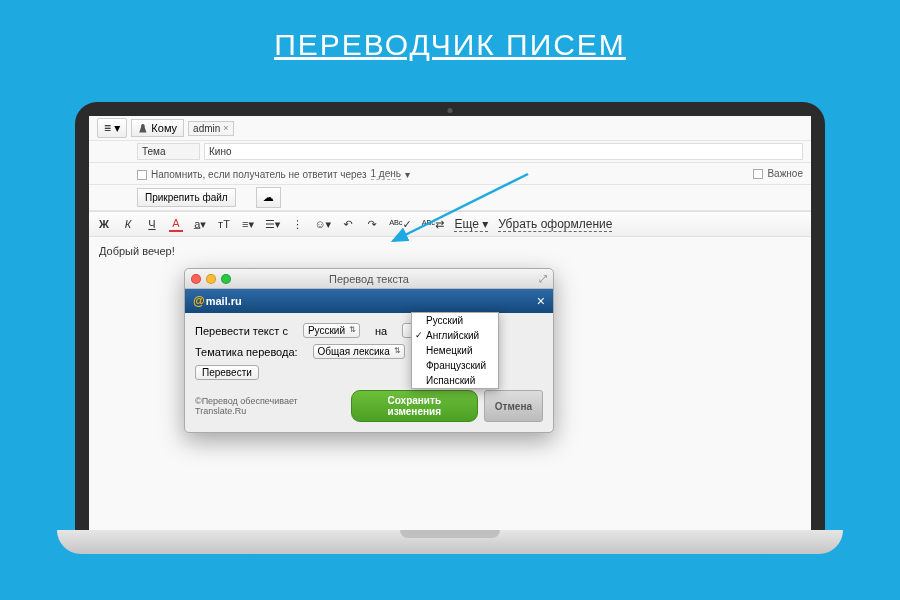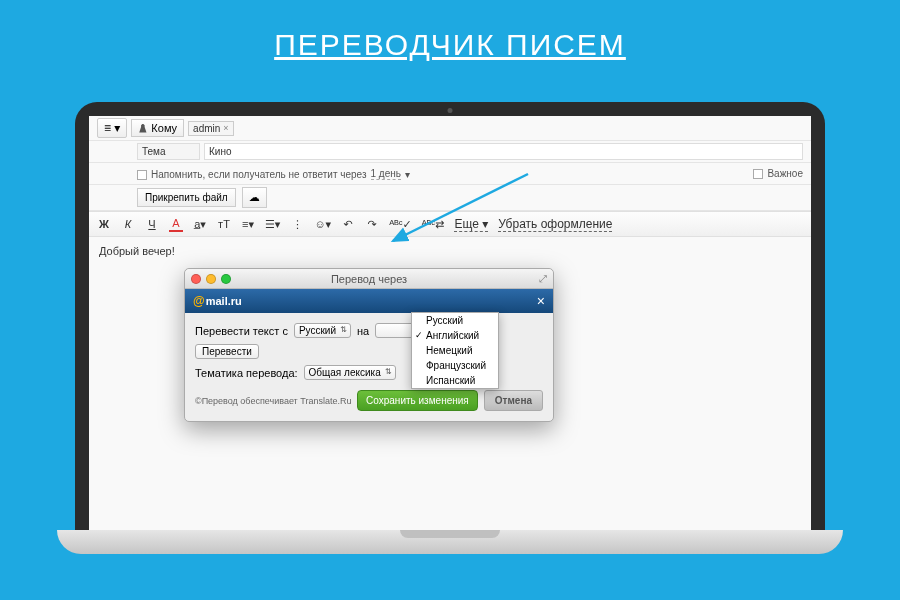--- a/index.html
+++ b/index.html
@@ -47,28 +47,28 @@
 .traffic span { width: 10px; height: 10px; border-radius: 50%; border: 1px solid rgba(0,0,0,0.2); }
 .tl-red { background: #ff5f57; } .tl-yellow { background: #febc2e; } .tl-green { background: #28c840; }
 .mac-title { position: absolute; left: 0; right: 0; text-align: center; font-size: 11px; color: #555; }
 .mac-expand { position: absolute; right: 6px; font-size: 10px; color: #777; }
 .mailru-bar { height: 24px; background: linear-gradient(#2c6aa8,#15487a); display: flex; align-items: center; justify-content: space-between; padding: 0 8px; }
 .mailru-logo { color: #ffb400; font-size: 12px; font-weight: bold; display: flex; align-items: center; gap: 1px; }
 .mailru-at { color: #ffb400; }
 .mailru-text { color: #fff; font-weight: bold; font-size: 11px; }
 .mailru-close { color: #fff; font-size: 14px; }
 .dialog-body { padding: 10px; font-size: 11px; }
-.form-line { display: flex; align-items: center; gap: 6px; margin-bottom: 6px; }
+.form-line { display: flex; align-items: center; gap: 15px; margin-bottom: 6px; }
 .mac-select { border: 1px solid #aaa; border-radius: 3px; padding: 1px 14px 1px 4px; font-size: 10px; background: linear-gradient(#fff,#eee); position: relative; }
 .mac-select::after { content: '⇅'; position: absolute; right: 3px; top: 1px; font-size: 8px; color: #555; }
 .small-btn { border: 1px solid #aaa; border-radius: 3px; padding: 1px 6px; font-size: 10px; background: linear-gradient(#fff,#eee); }
 .textarea { width: 100%; height: 78px; border: 1px solid #bbb; background: #fff; font-size: 10px; padding: 4px; resize: none; }
 .dialog-footer { display: flex; align-items: center; justify-content: space-between; margin-top: 10px; }
 .copyright { font-size: 9px; color: #666; }
-.green-btn { background: linear-gradient(#6cbf3a,#4aa023); color: #fff; border: 1px solid #3f8a1d; border-radius: 4px; padding: 4px 8px; font-size: 10px; font-weight: normal; }
+.green-btn { background: linear-gradient(#6cbf3a,#4aa023); color: #fff; border: 1px solid #3f8a1d; border-radius: 9px; padding: 4px 8px; font-size: 10px; font-weight: bold; }
 .gray-btn { background: linear-gradient(#ddd,#bbb); color: #555; border: 1px solid #aaa; border-radius: 3px; padding: 4px 10px; font-size: 10px; font-weight: bold; }
 .lang-dropdown { position: absolute; top: 196px; left: 322px; width: 88px; background: #fff; border: 1px solid #aaa; box-shadow: 0 3px 10px rgba(0,0,0,0.3); }
 .lang-item { font-size: 10px; padding: 2px 4px 2px 14px; position: relative; }
 .lang-item.checked::before { content: '✓'; position: absolute; left: 3px; top: 2px; font-size: 9px; }
 </style>
 </head>
 <body>
 
 <div class="hero-title">ПЕРЕВОДЧИК ПИСЕМ</div>
 
@@ -102,21 +102,21 @@
             <span>Напомнить, если получатель не ответит через</span>
             <span class="dotted">1 день</span>
             <span>▾</span>
           </div>
           <div class="checkbox-row">
             <span class="checkbox"></span>
             <span>Важное</span>
           </div>
         </div>
 
-        <div class="row indent" style="gap:6px;">
+        <div class="row indent" style="gap:20px;">
           <button class="attach-btn">Прикрепить файл</button>
           <button class="cloud-btn">☁</button>
         </div>
 
         <div class="toolbar">
           <span class="tbtn bold">Ж</span>
           <span class="tbtn italic">К</span>
           <span class="tbtn underline">Ч</span>
           <span class="tbtn color">А</span>
           <span class="tbtn">a̲▾</span>
@@ -144,43 +144,43 @@
         <path d="M 150 5 L 15 72" stroke="#1ea9e1" stroke-width="2.5" fill="none" marker-end="url(#ah)"></path>
       </svg>
 
       <div class="mac-dialog">
         <div class="mac-titlebar">
           <div class="traffic">
             <span class="tl-red"></span>
             <span class="tl-yellow"></span>
             <span class="tl-green"></span>
           </div>
-          <span class="mac-title">Перевод через</span>
+          <span class="mac-title">Перевод текста</span>
           <span class="mac-expand">⤢</span>
         </div>
         <div class="mailru-bar">
           <span class="mailru-logo">
             <span class="mailru-at">@</span>
               <span class="mailru-text">mail.ru</span>
           </span>
           <span class="mailru-close">×</span>
         </div>
         <div class="dialog-body">
           <div class="form-line">
             <span>Перевести текст с</span>
             <span class="mac-select">Русский</span>
             <span>на</span>
             <span class="mac-select" style="width:72px;">&nbsp;</span>
           </div>
           <div class="form-line">
-            <button class="small-btn">Перевести</button>
-          </div>
-          <div class="form-line">
             <span>Тематика перевода:</span>
             <span class="mac-select">Общая лексика</span>
+          </div>
+          <div class="form-line">
+            <button class="small-btn">Перевести</button>
           </div>
           <div class="dialog-footer">
             <span class="copyright">©Перевод обеспечивает Translate.Ru</span>
             <div style="display:flex;gap:6px;">
               <button class="green-btn">Сохранить изменения</button>
               <button class="gray-btn">Отмена</button>
             </div>
           </div>
         </div>
       </div>

